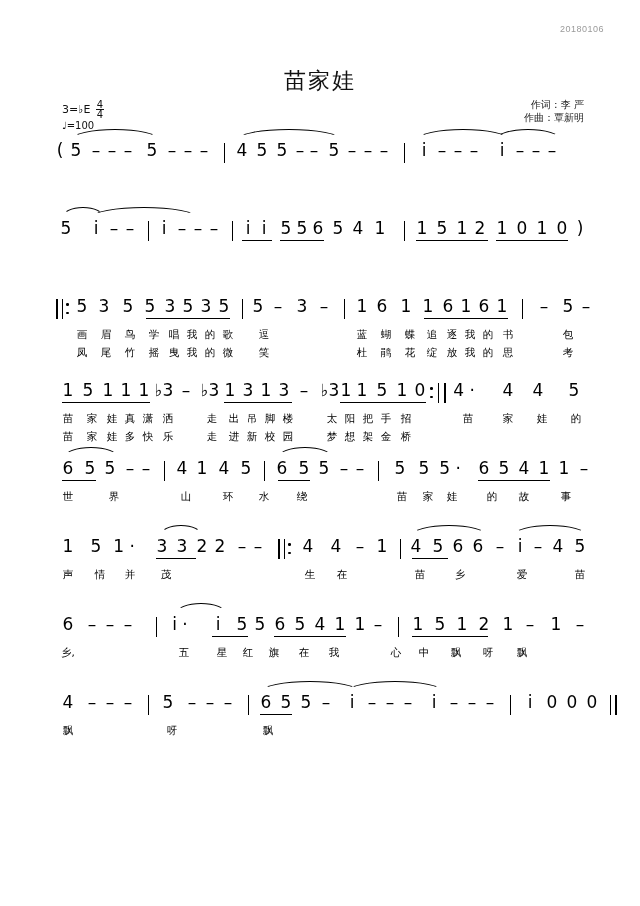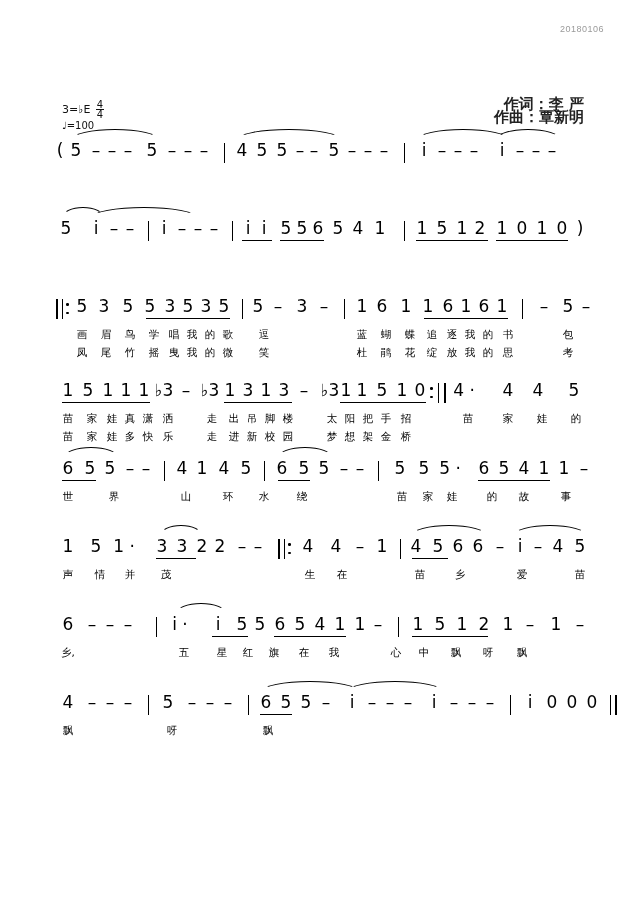--- a/index.html
+++ b/index.html
@@ -38,26 +38,25 @@
     text-align: center;
     font-size: 22px;
     font-family: "DejaVu Sans", sans-serif;
     letter-spacing: 2px;
     color: #111;
   }
   .credits {
     position: absolute;
     top: 98px;
     right: 56px;
-    font-size: 15px;
+    font-size: 10px;
     line-height: 13px;
     font-family: "DejaVu Sans", sans-serif;
     color: #222;
     text-align: right;
-    font-weight: bold;
   }
   .keysig {
     position: absolute;
     top: 100px;
     left: 62px;
     font-size: 11px;
     font-family: "DejaVu Sans", sans-serif;
     color: #111;
     white-space: nowrap;
   }
@@ -156,20 +155,21 @@
     margin-bottom: 6px;
   }
 </style>
 </head>
 <body>
 
 <div class="page">
 
   <div class="doc-id">20180106</div>
 
+  <div class="title">苗家娃</div>
 
   <div class="credits">
     <div>作词：李  严</div>
     <div>作曲：覃新明</div>
   </div>
 
   <div class="keysig">
     <span>3=♭E</span>
     <span class="frac">
       <span class="num">4</span>

